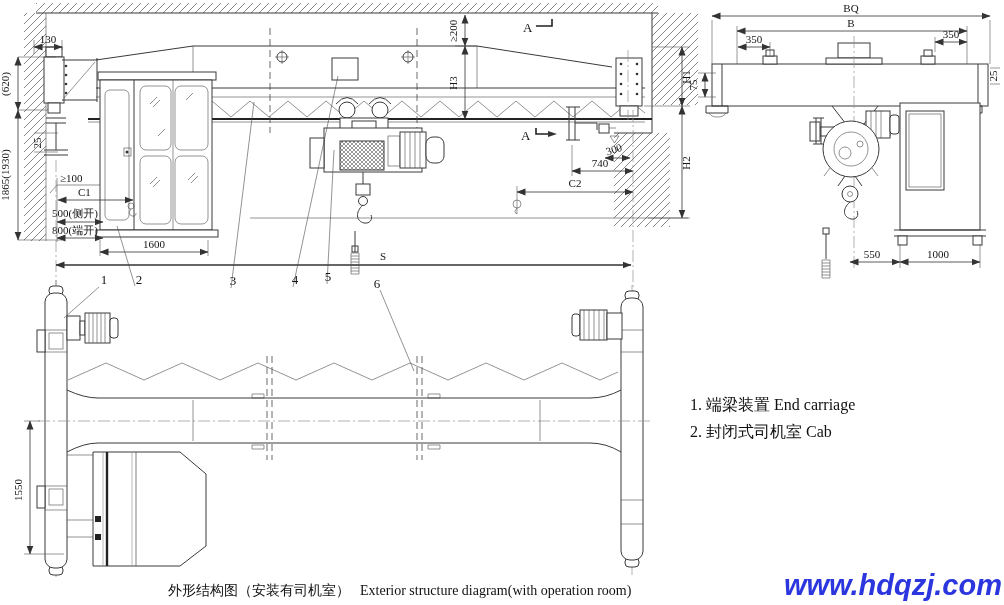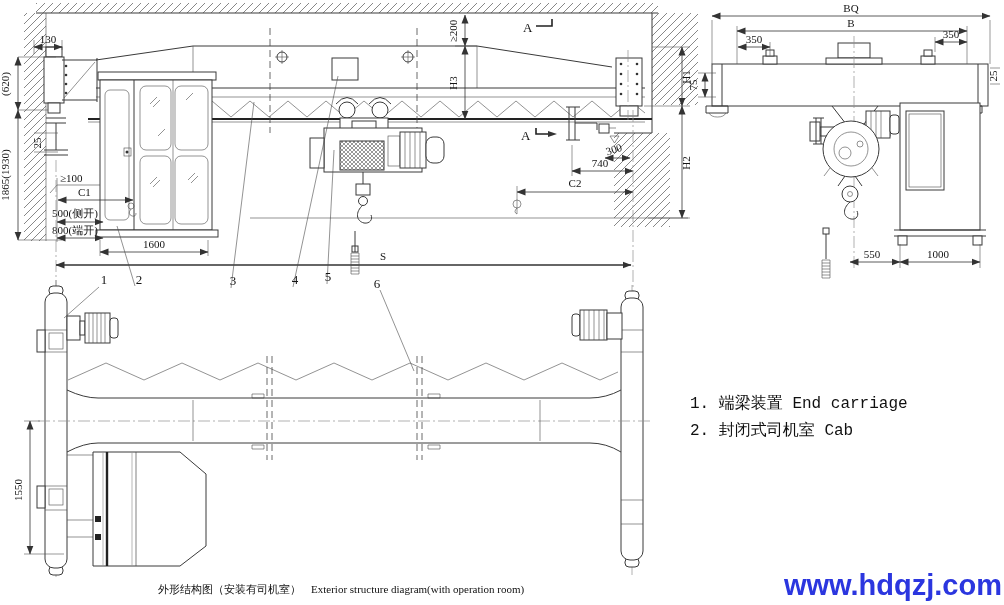--- a/index.html
+++ b/index.html
@@ -11,25 +11,25 @@
   .ln{fill:none;stroke:#3a3a3a;stroke-width:1;}
   .lt{fill:none;stroke:#4a4a4a;stroke-width:0.6;}
   .hv{fill:none;stroke:#222;stroke-width:1.8;}
   .wh{fill:#fff;stroke:#3a3a3a;stroke-width:1;}
   .whl{fill:#fff;stroke:#4a4a4a;stroke-width:0.6;}
   .cl{fill:none;stroke:#8f8f8f;stroke-width:0.7;stroke-dasharray:12 3 2 3;}
   .ds{fill:none;stroke:#444;stroke-width:0.8;stroke-dasharray:7 4;}
   .dim{fill:none;stroke:#333;stroke-width:0.8;marker-start:url(#ar);marker-end:url(#ar);}
   .ext{fill:none;stroke:#555;stroke-width:0.6;}
   .legend{position:absolute;left:690px;top:391px;font-size:16px;color:#101010;
-          line-height:27px;white-space:nowrap;font-family:Liberation Mono, monospace;}
-  .caption{position:absolute;left:158px;top:582px;font-size:11px;color:#101010;white-space:nowrap;text-align:right;}
+          line-height:27px;white-space:nowrap;}
+  .caption{position:absolute;left:168px;top:582px;font-size:14px;color:#101010;white-space:nowrap;text-align:right;}
   .caption .cap-en{margin-left:10px;}
   .watermark{position:absolute;left:690px;top:569px;width:312px;text-align:right;
-             font-family:"Liberation Sans",sans-serif;font-weight:bold;
+             font-family:"Liberation Sans",sans-serif;font-weight:bold;font-style:italic;
              font-size:29px;letter-spacing:0px;color:#2b36df;white-space:nowrap;}
 </style>
 </head>
 <body>
 
 <div id="stage">
 
 <svg width="1004" height="605" viewBox="0 0 1004 605">
   <defs>
     <pattern id="ht" width="8" height="8" patternUnits="userSpaceOnUse">

